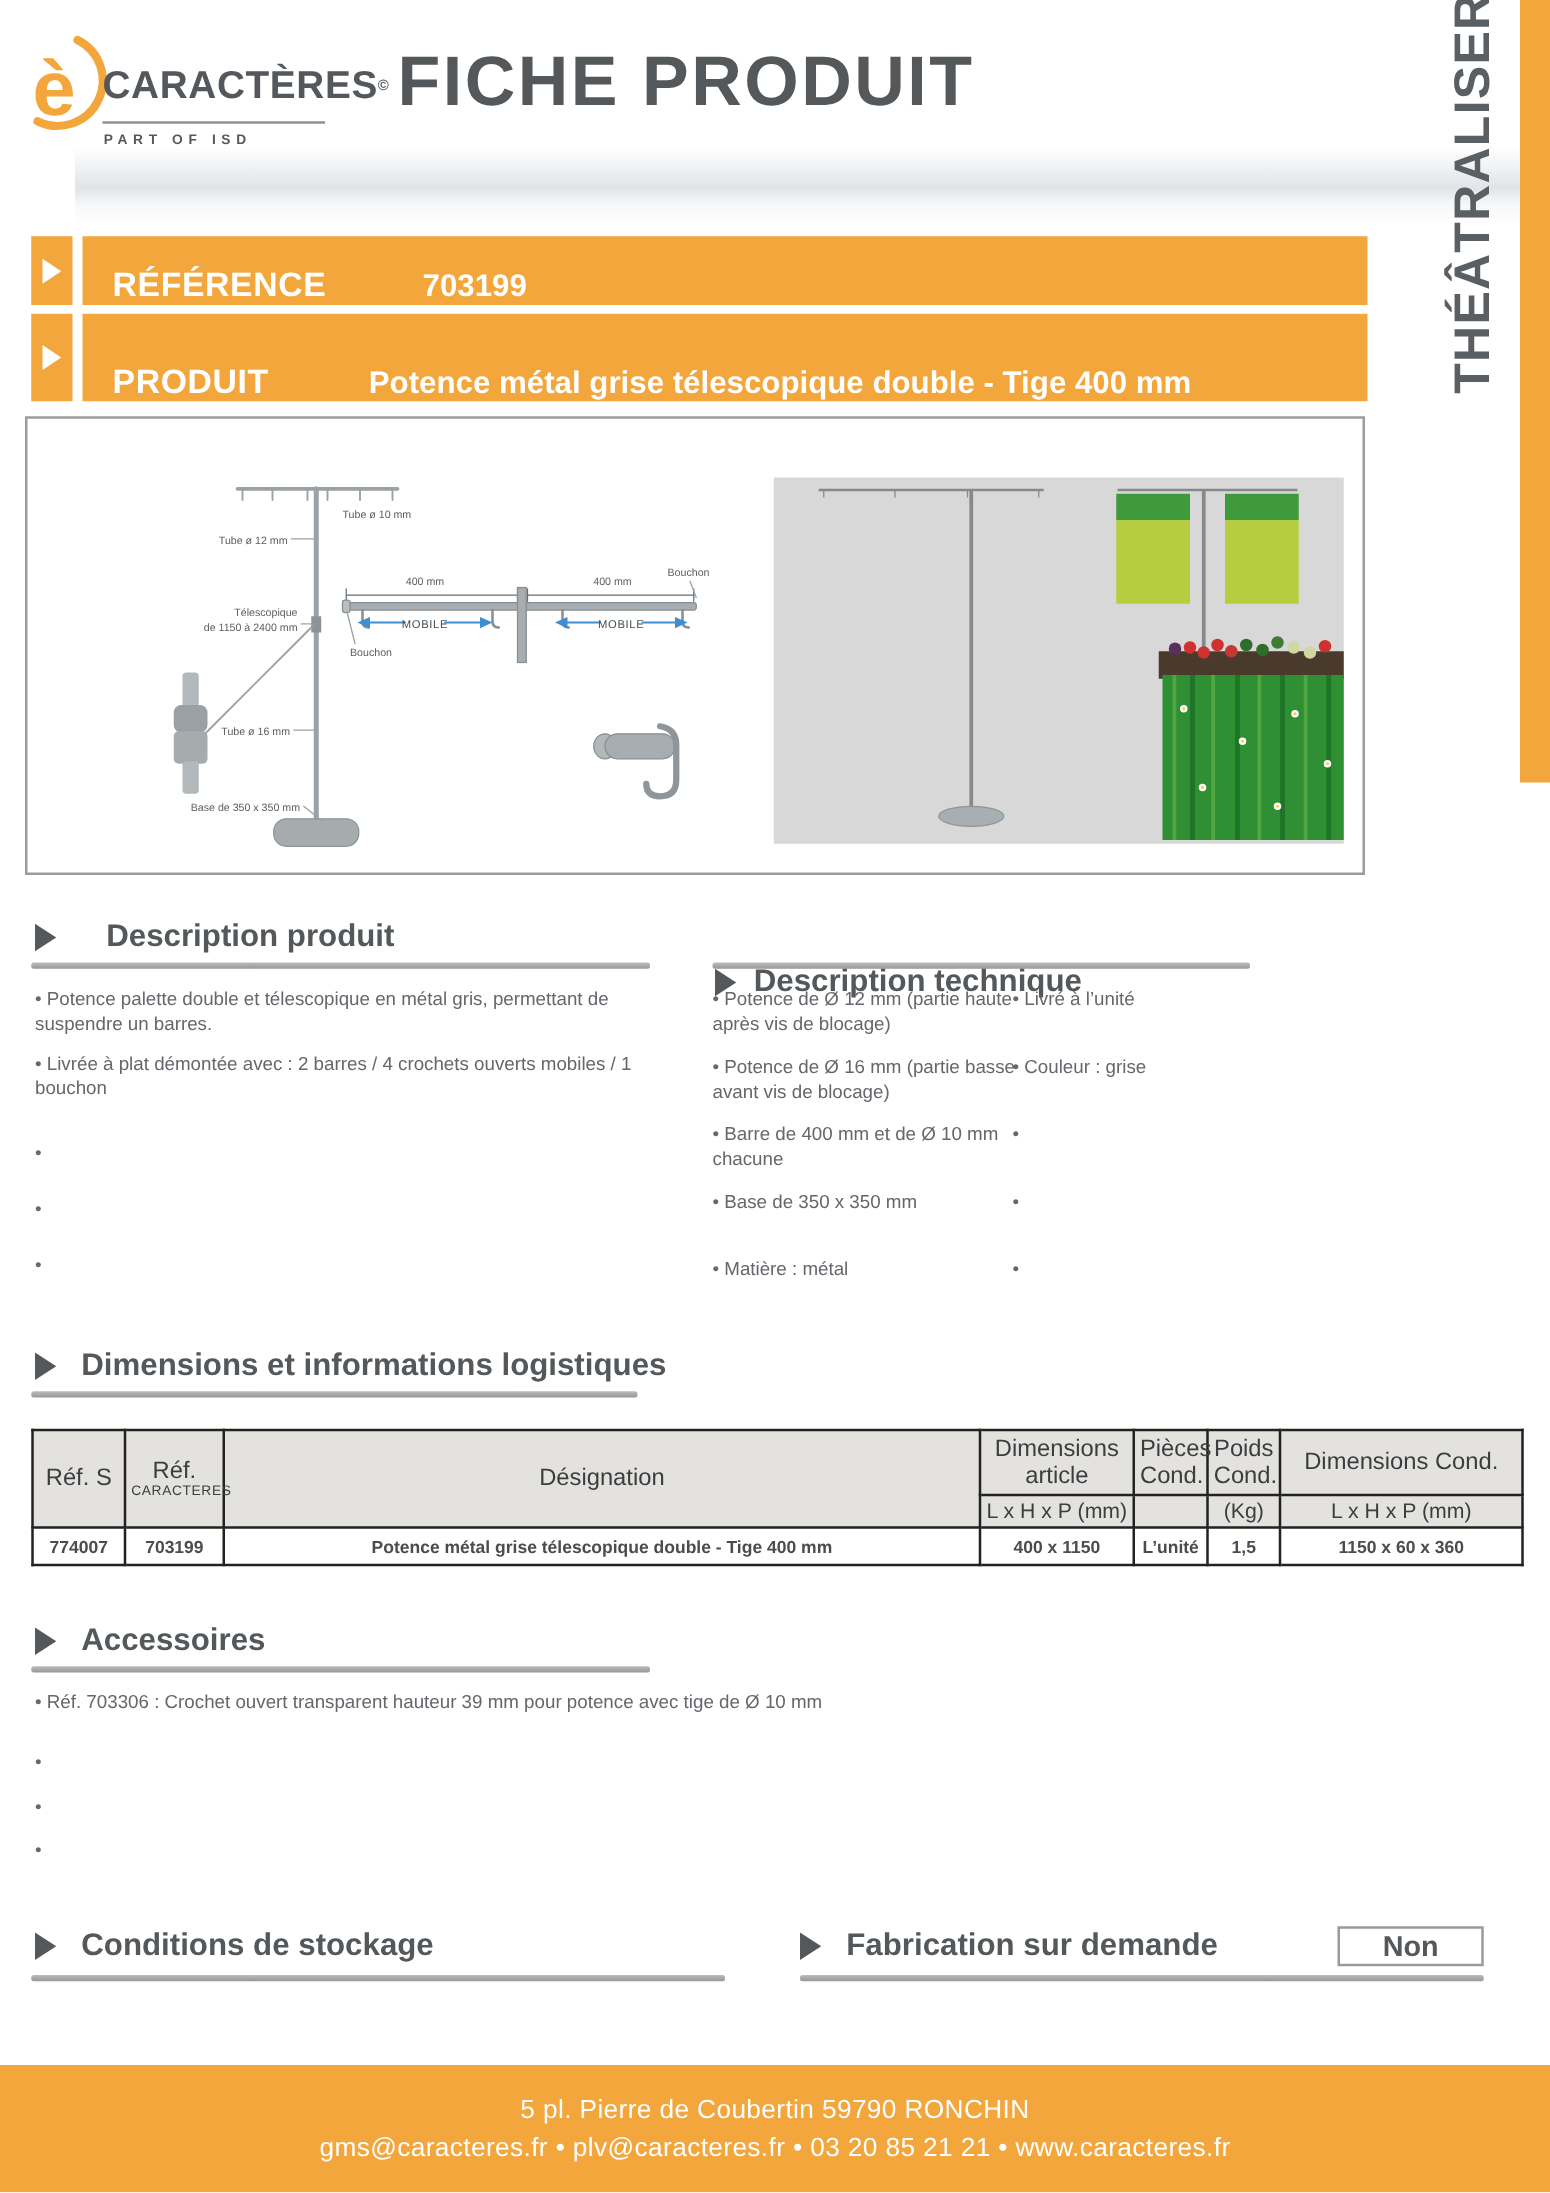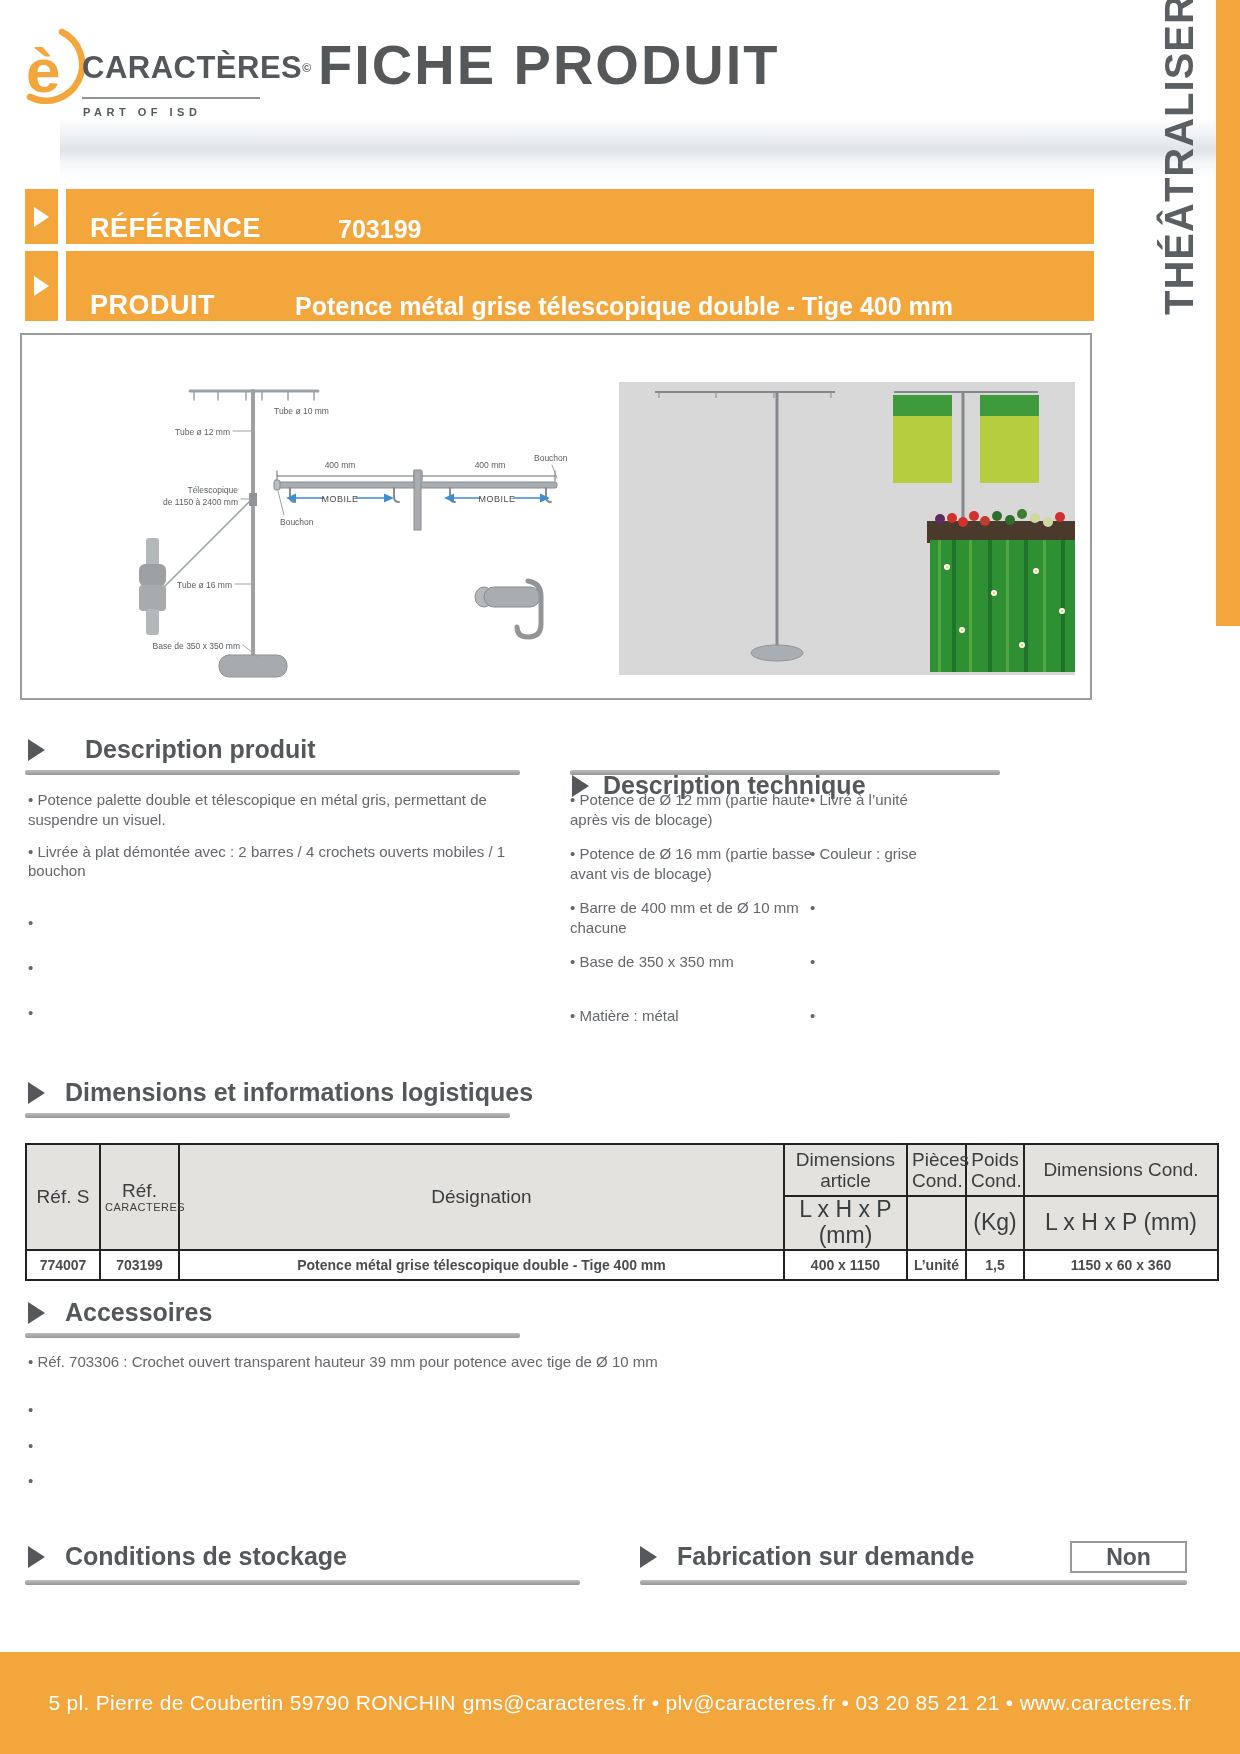--- a/index.html
+++ b/index.html
@@ -41,30 +41,30 @@
   .dp li.b1 { margin-bottom:12px; }
   .dp li.b2 { margin-bottom:32px; }
   .dp li.dot { margin-bottom:25px; }
   .acc li.b1 { margin-bottom:28px; }
   .acc li.dot { margin-bottom:16px; }
 
   
   table.logi { border-collapse:collapse; table-layout:fixed; width:1192px; }
   table.logi th, table.logi td { border:2px solid #222; text-align:center; vertical-align:middle; }
   table.logi th { background:#E3E2DE; font-weight:400; color:#3B3E40; font-size:19px; line-height:1.12; padding:2px 4px; }
-  table.logi .sub th { font-size:23px; height:26px; padding:0 2px; }
+  table.logi .sub th { font-size:17px; height:26px; padding:0 2px; }
   table.logi td { background:#fff; font-size:14px; font-weight:600; color:#4A4D50; height:30px; padding:2px 4px; }
   .refc-small { display:block; font-size:11px; letter-spacing:.5px; }
   .refc-big { display:block; font-size:19px; }
 
   
   .non-box { border:2px solid #9A9A9A; display:flex; align-items:center; justify-content:center; font-size:23px; font-weight:700; color:#54585A; background:#fff; }
 
   
-  .footer { background:#F2A63C; display:flex; flex-direction:row; align-items:center; justify-content:center; gap:7px; }
+  .footer { background:#F2A63C; display:flex; flex-direction:column; align-items:center; justify-content:center; gap:7px; }
   .footer div { color:#fff; font-size:21px; font-weight:400; letter-spacing:.3px; }
 </style>
 </head>
 <body>
 
 <div class="page">
 
   <div class="abs" style="left:16px; top:26px; width:84px; height:86px;">
     <svg width="84" height="86" viewBox="0 0 84 86">
       <path d="M 46 6 A 34 34 0 1 1 14 71" fill="none" stroke="#F2A63C" stroke-width="6.5" stroke-linecap="round"></path>
@@ -232,21 +232,21 @@
       </g>
     </svg>
   </div>
 
   <div class="abs sec-head" style="left:28px; top:735px;gap:40px;">
     <span class="tri"></span>
     <span class="sec-title">Description produit</span>
   </div>
   <div class="abs rule" style="left:25px; top:770px; width:495px;"></div>
   <ul class="abs bullets dp" style="left:28px; top:790px; width:505px;">
-    <li class="b1">• Potence palette double et télescopique en métal gris, permettant de suspendre un visuel.</li>
+    <li class="b1">• Potence palette double et télescopique en métal gris, permettant de suspendre un barres.</li>
     <li class="b2">• Livrée à plat démontée avec :  2 barres / 4 crochets ouverts mobiles / 1 bouchon</li>
     <li class="dot">•</li>
     <li class="dot">•</li>
     <li class="dot">•</li>
   </ul>
 
   <div class="abs sec-head" style="left:572px; top:771px;gap:14px;">
     <span class="tri"></span>
     <span class="sec-title">Description technique</span>
   </div>

